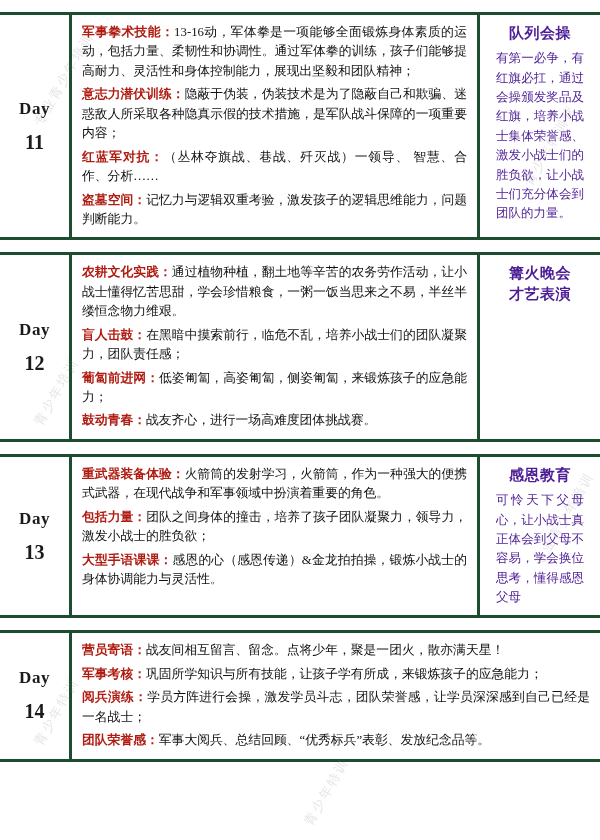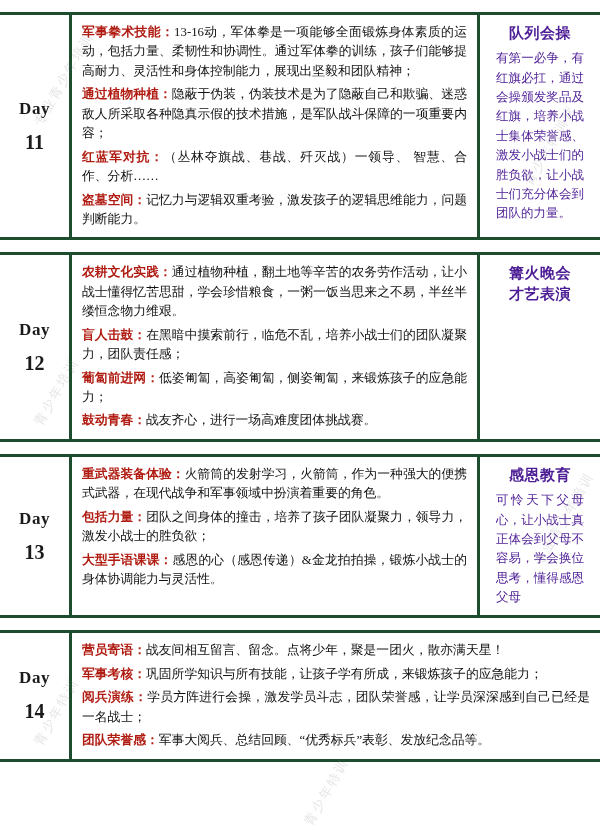--- a/index.html
+++ b/index.html
@@ -145,21 +145,21 @@
   <div class="day-block">
     <div class="day-col">
       <div class="day-word">Day</div>
       <div class="day-num">11</div>
     </div>
     <div class="main-col">
       <div class="item">
         <span class="item-title red">军事拳术技能：</span><span class="item-body">13-16动，军体拳是一项能够全面锻炼身体素质的运动，包括力量、柔韧性和协调性。通过军体拳的训练，孩子们能够提高耐力、灵活性和身体控制能力，展现出坚毅和团队精神；</span>
       </div>
       <div class="item">
-        <span class="item-title red">通过植物种植：</span><span class="item-body">隐蔽于伪装，伪装技术是为了隐蔽自己和欺骗、迷惑敌人所采取各种隐真示假的技术措施，是军队战斗保障的一项重要内容；</span>
+        <span class="item-title red">意志力潜伏训练：</span><span class="item-body">隐蔽于伪装，伪装技术是为了隐蔽自己和欺骗、迷惑敌人所采取各种隐真示假的技术措施，是军队战斗保障的一项重要内容；</span>
       </div>
       <div class="item">
         <span class="item-title red">红蓝军对抗：</span><span class="item-body">（丛林夺旗战、巷战、歼灭战）一领导、 智慧、合作、分析……</span>
       </div>
       <div class="item">
         <span class="item-title red">盗墓空间：</span><span class="item-body">记忆力与逻辑双重考验，激发孩子的逻辑思维能力，问题判断能力。</span>
       </div>
     </div>
     <div class="side-col">
       <div class="side-title">队列会操</div>

